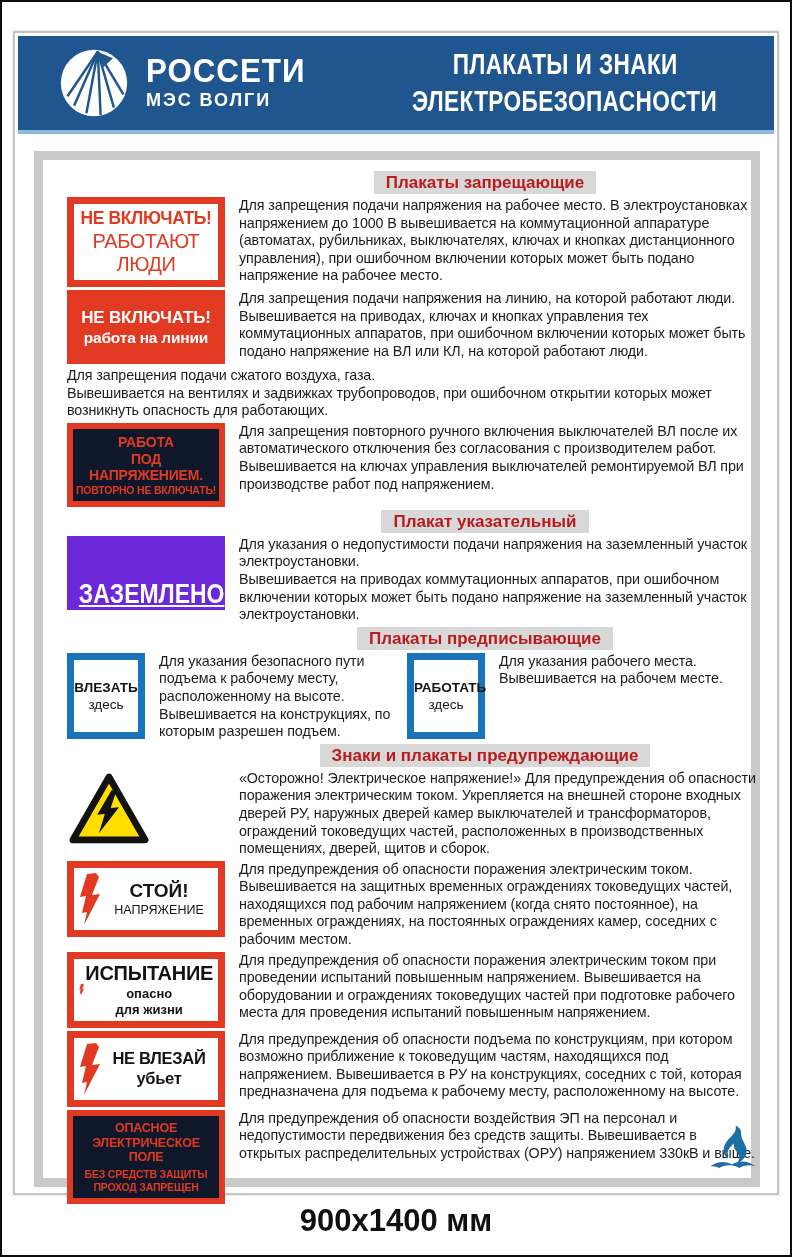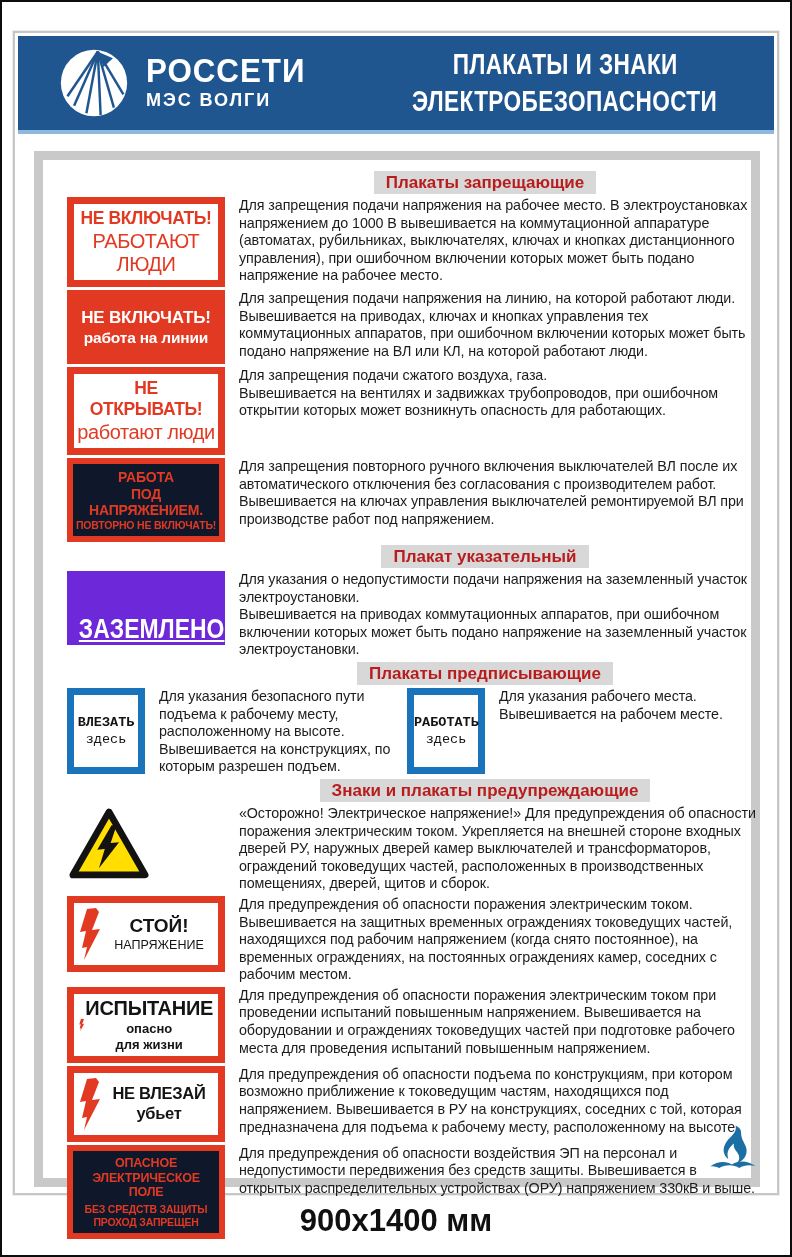--- a/index.html
+++ b/index.html
@@ -36,21 +36,21 @@
             gap:1px;padding:4px 2px;color:#fff;}
   .sv-redwrap{background:#e23a22;padding:6px;display:flex;}
   .sv-redwrap .inner{background:#0f172a;flex:1;display:flex;flex-direction:column;justify-content:center;
             gap:1px;padding:5px 2px;}
   .sv-blue{background:#6d28d9;min-height:74px;display:flex;flex-direction:column;justify-content:flex-end;
            color:#fff;text-decoration:underline;}
   .sv-warn{border:7px solid #e23a22;background:#fff;min-height:76px;display:flex;align-items:center;
            padding:3px 5px;gap:0;}
   .sv-warn .wtxt{flex:1;display:flex;flex-direction:column;justify-content:center;gap:1px;color:#141414;}
   .sign-sm{flex:0 0 78px;width:78px;height:86px;box-sizing:border-box;border:7px solid #1a74bc;background:#fff;
-           display:flex;flex-direction:column;justify-content:center;gap:2px;text-align:center;color:#141414;font-family:Liberation Mono, monospace;}
+           display:flex;flex-direction:column;justify-content:center;gap:2px;text-align:center;color:#141414;}
   .desc-col{font-size:14.3px;line-height:17.6px;color:#1c1c1c;letter-spacing:-.1px;}
   .tri-cell{flex:0 0 158px;width:158px;display:flex;justify-content:flex-start;}
   
   .t-red-big{color:#e23a22;font-weight:bold;font-size:17.5px;letter-spacing:-.4px;}
   .t-red-med{color:#e23a22;font-size:20px;letter-spacing:-.4px;}
   .t-w-big{font-weight:bold;font-size:17px;letter-spacing:-.2px;}
   .t-w-med{font-weight:bold;font-size:15.5px;letter-spacing:-.2px;}
   .t-red-s1{color:#e23a22;font-weight:bold;font-size:14px;letter-spacing:-.2px;}
   .t-red-s2{color:#e23a22;font-weight:bold;font-size:10.5px;letter-spacing:-.2px;}
   .t-ground{font-weight:bold;font-size:27px;letter-spacing:0;transform:scaleX(.85);}
@@ -114,24 +114,20 @@
 
       <div class="row">
         <div class="sign sv-solid">
           <div class="t-w-big">НЕ ВКЛЮЧАТЬ!</div>
           <div class="t-w-med">работа на линии</div>
         </div>
         <div class="desc">Для запрещения подачи напряжения на линию, на которой работают люди. Вывешивается на приводах, ключах и кнопках управления тех коммутационных аппаратов, при ошибочном включении которых может быть подано напряжение на ВЛ или КЛ, на которой работают люди.</div>
       </div>
 
       <div class="row">
-        <div class="sign sv-frame">
-          <div class="t-red-big">НЕ ОТКРЫВАТЬ!</div>
-          <div class="t-red-med">работают люди</div>
-        </div>
         <div class="desc">Для запрещения подачи сжатого воздуха, газа.
 Вывешивается на вентилях и задвижках трубопроводов, при ошибочном открытии которых может возникнуть опасность для работающих.</div>
       </div>
 
       <div class="row">
         <div class="sign sv-redwrap">
           <div class="inner">
             <div class="t-red-s1">РАБОТА</div>
             <div class="t-red-s1">ПОД НАПРЯЖЕНИЕМ.</div>
             <div class="t-red-s2">ПОВТОРНО НЕ ВКЛЮЧАТЬ!</div>

